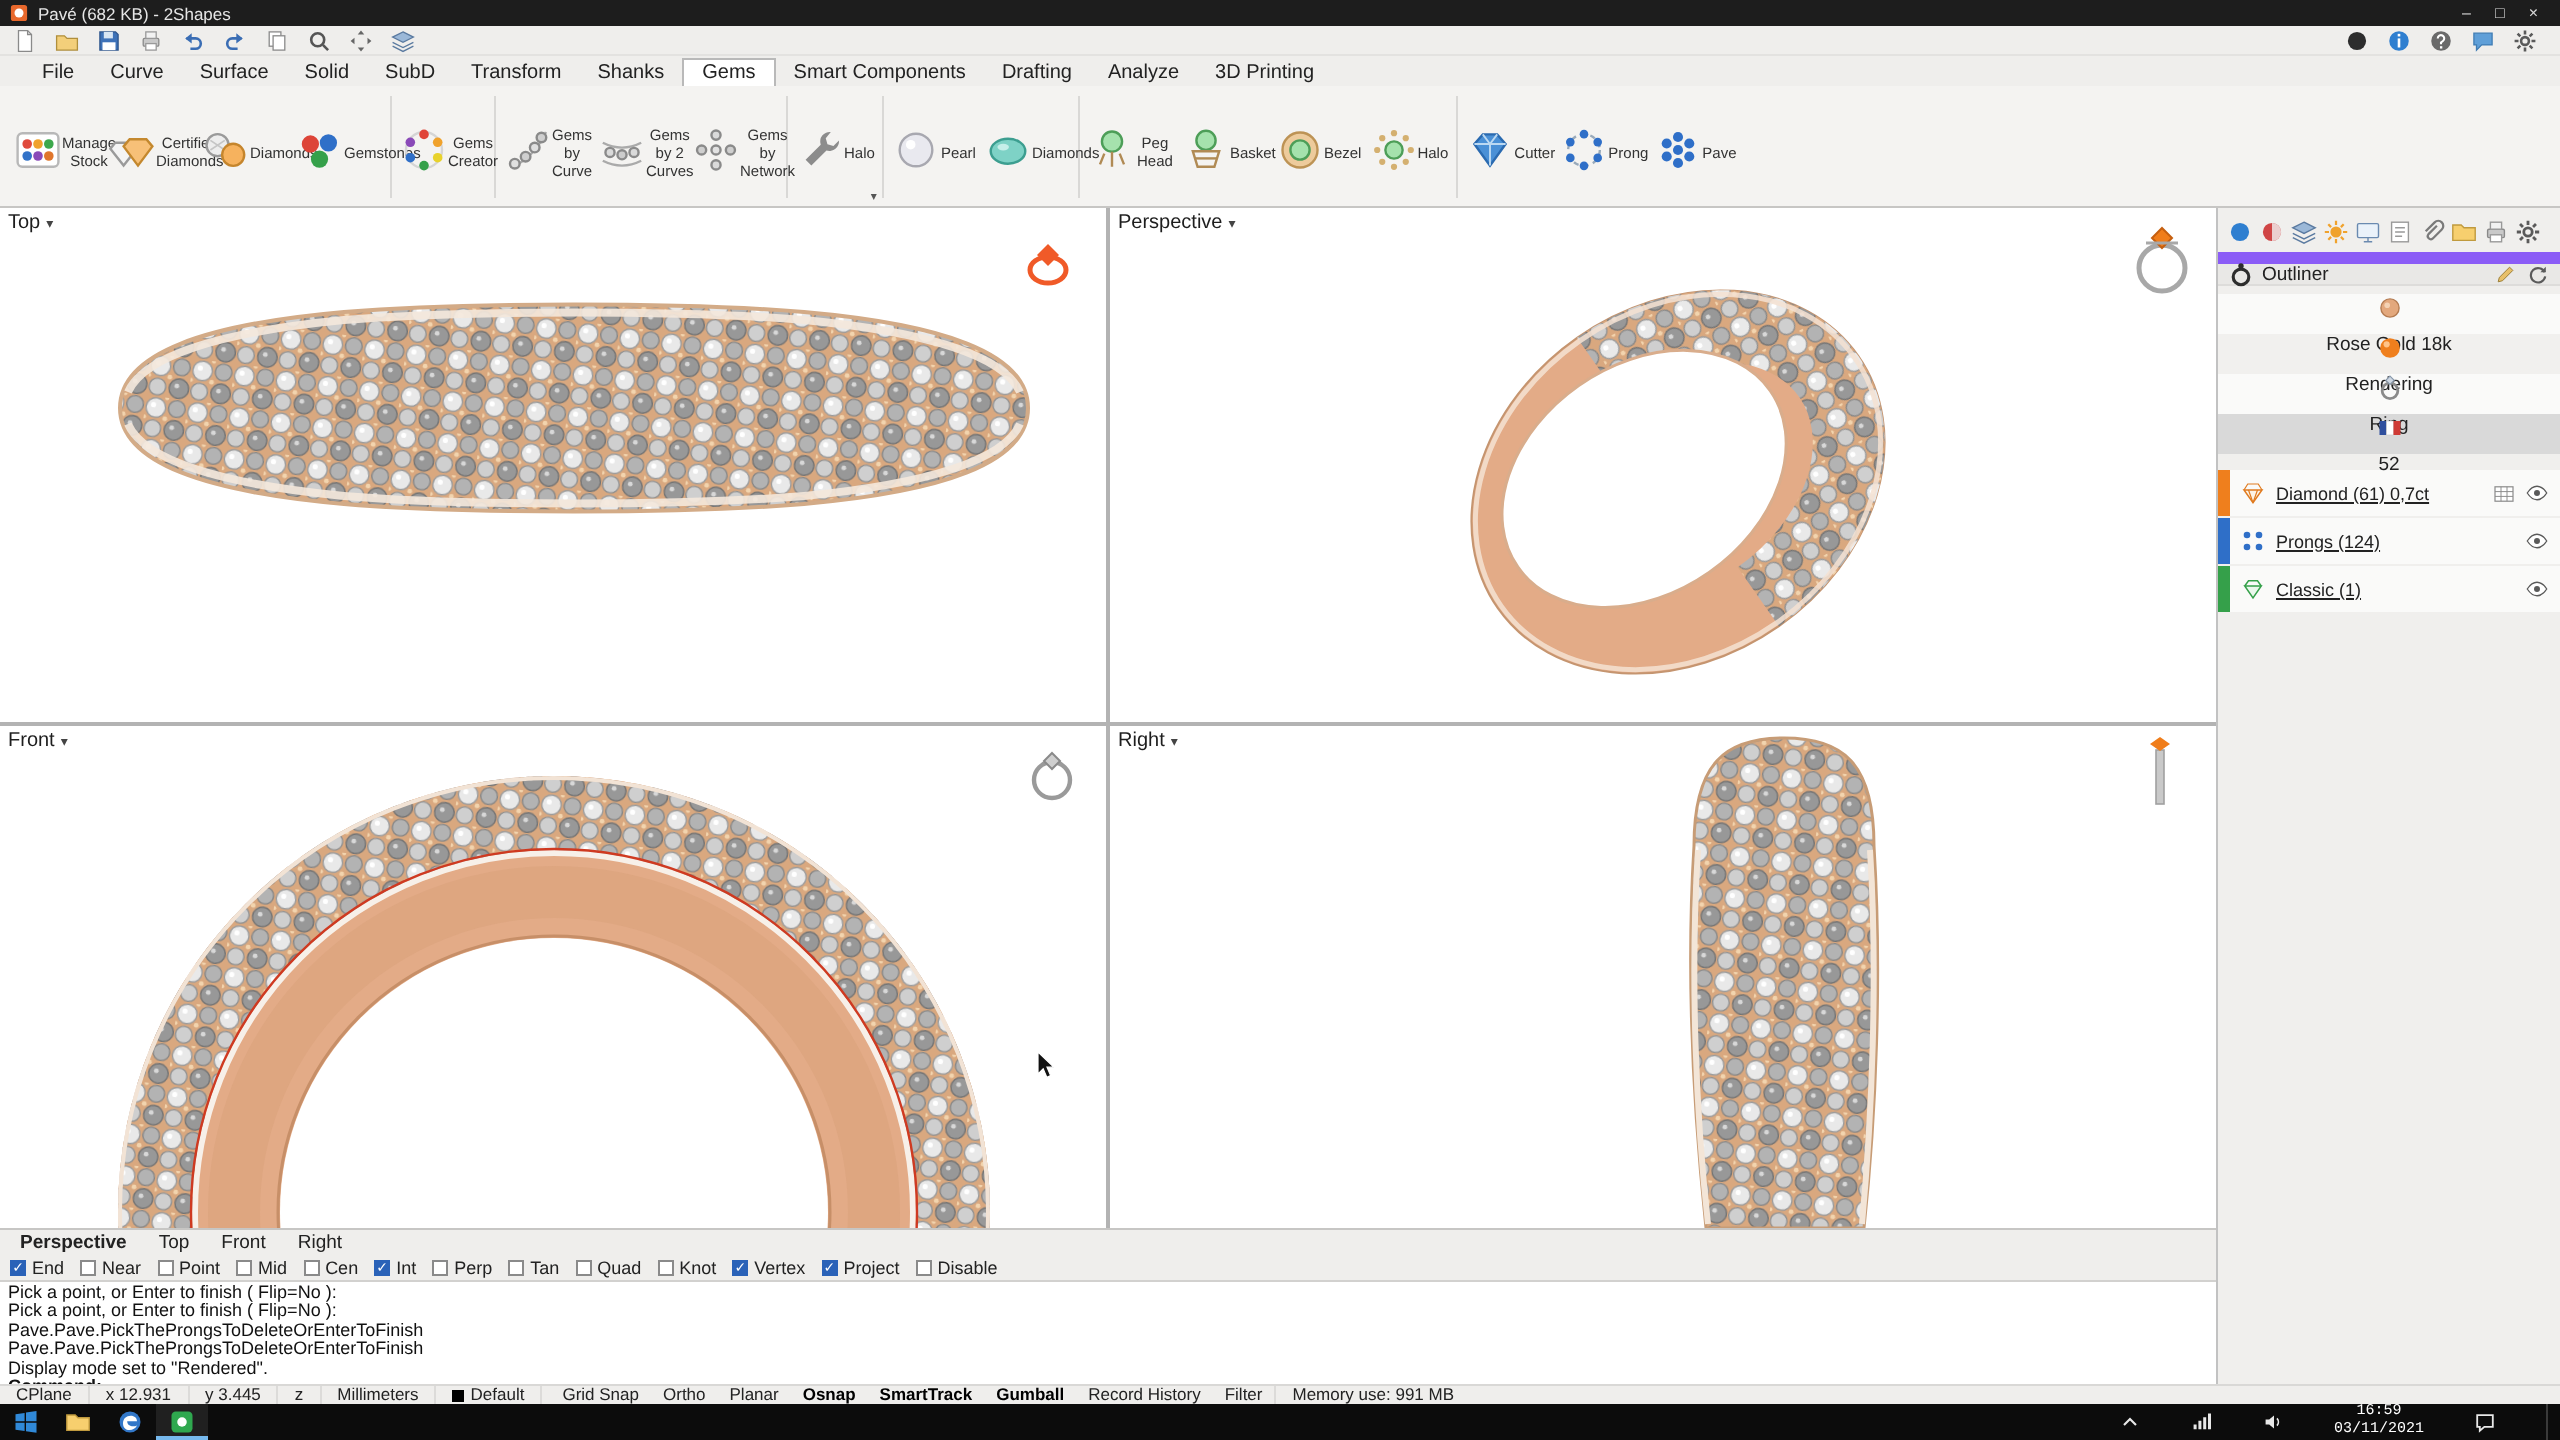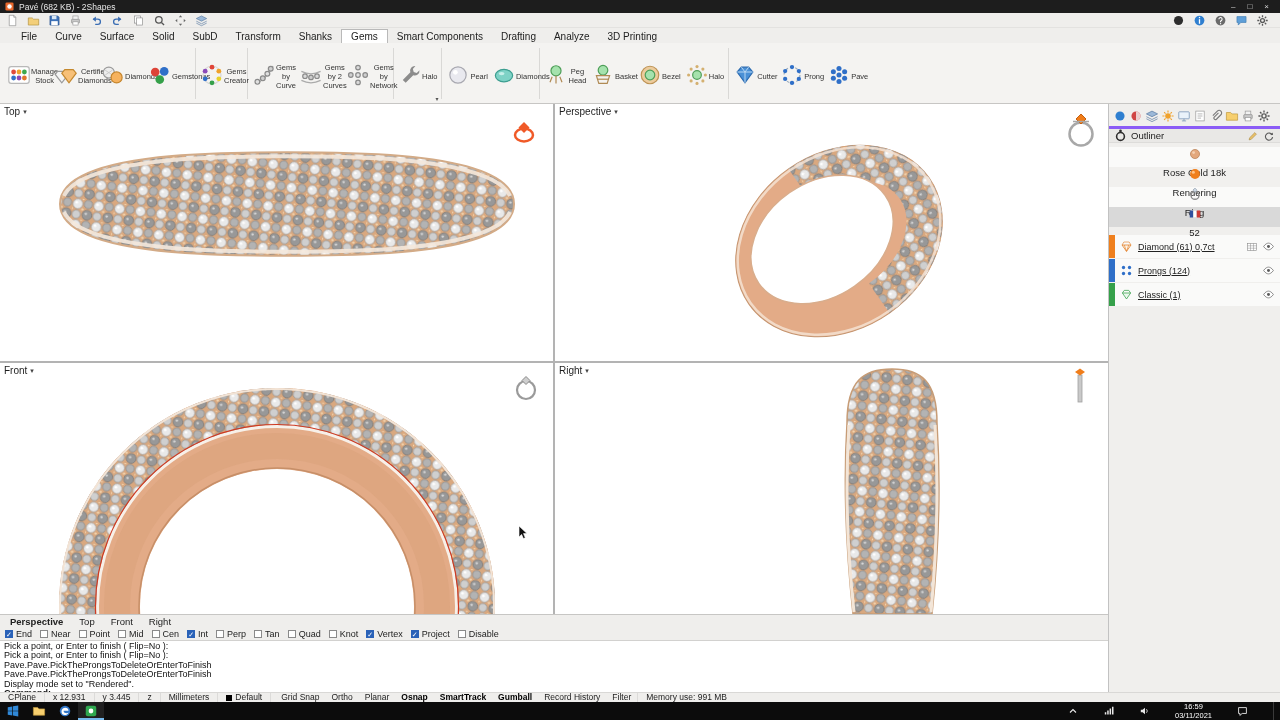--- a/index.html
+++ b/index.html
@@ -45,21 +45,21 @@
 .vpicon{position:absolute;z-index:4;}
 #vp-top .vpicon{right:16px;top:16px;}
 #vp-persp .vpicon{right:10px;top:8px;}
 #vp-front .vpicon{right:15px;top:12px;}
 #vp-right .vpicon{right:20px;top:5px;}
 
 
 .sidebar{position:absolute;left:1108px;top:104px;width:172px;height:598px;background:#f0efed;border-left:1px solid #c2c2c2;}
 .panel-tabs{display:flex;gap:1px;align-items:center;padding:3px 3px 2px;height:22px;}
 .ptab{width:15px;height:16px;display:inline-flex;align-items:center;justify-content:center;cursor:default;}
-.ohdr{display:flex;align-items:center;gap:4px;height:17px;padding:0 5px;font-size:9.5px;color:#222;background:#e9e8e6;border-top:3px solid #8b5cf6;border-bottom:1px solid #dddcda;}
+.ohdr{display:flex;align-items:center;gap:4px;height:17px;padding:0 5px;font-size:9.5px;color:#222;background:#e9e8e6;border-top:6px solid #8b5cf6;border-bottom:1px solid #dddcda;}
 .ohdr .sp{flex:1;}
 .oic{display:inline-flex;align-items:center;justify-content:center;}
 #outliner-items{margin-top:4px;}
 .oitem{display:flex;align-items:center;gap:6px;height:20px;padding:0 7px;font-size:9.5px;color:#222;background:#fafaf9;cursor:default;flex-direction:column;}
 .oitem:nth-child(even){background:#f1f0ee;}
 .oitem.sel{background:#d9d9d9;}
 #outliner-gems{margin-top:8px;}
 .gitem{display:flex;align-items:center;gap:4px;height:23px;margin-bottom:1px;background:#fafaf9;font-size:9px;color:#222;padding-right:5px;cursor:default;}
 .gbar{width:6px;height:100%;flex:none;}
 .glbl{flex:1;white-space:nowrap;overflow:hidden;text-decoration:underline;}
@@ -83,21 +83,21 @@
 #stoggles{display:flex;height:100%;align-items:center;padding-left:4px;}
 .stoggle{padding:0 6px;white-space:nowrap;}
 .stoggle.on{font-weight:bold;color:#000;}
 .mem{border-right:none;border-left:1px solid #dcdbd9;}
 
 
 .taskbar{position:absolute;left:0;top:702px;width:1280px;height:18px;background:#0c0c0c;display:flex;align-items:center;color:#fff;}
 .tapps{display:flex;height:100%;}
 .tbtn{width:26px;height:18px;display:flex;align-items:center;justify-content:center;cursor:default;}
 .tbtn.active{background:#202020;box-shadow:inset 0 -2px 0 #76b9ed;}
-.tray{margin-left:auto;display:flex;align-items:center;gap:24px;padding-right:3px;height:100%;}
+.tray{margin-left:auto;display:flex;align-items:center;gap:24px;padding-right:3px;height:100%;font-family:Liberation Mono, monospace;}
 .trayic{display:inline-flex;align-items:center;}
 .clock{text-align:center;font-size:7.5px;line-height:1.2;color:#fff;}
 .sdesk{width:4px;height:18px;border-left:1px solid #3a3a3a;}
 </style>
 </head>
 <body>
 
 <div id="app">
 
   <div class="titlebar">

